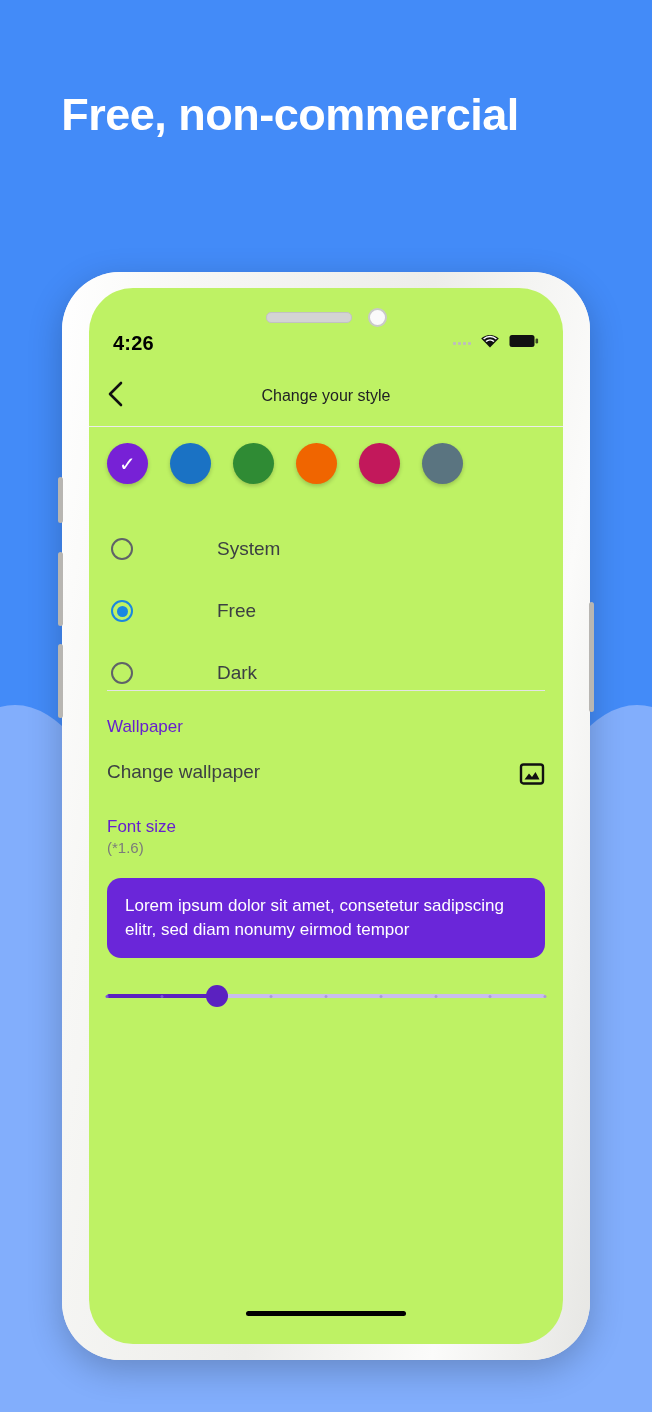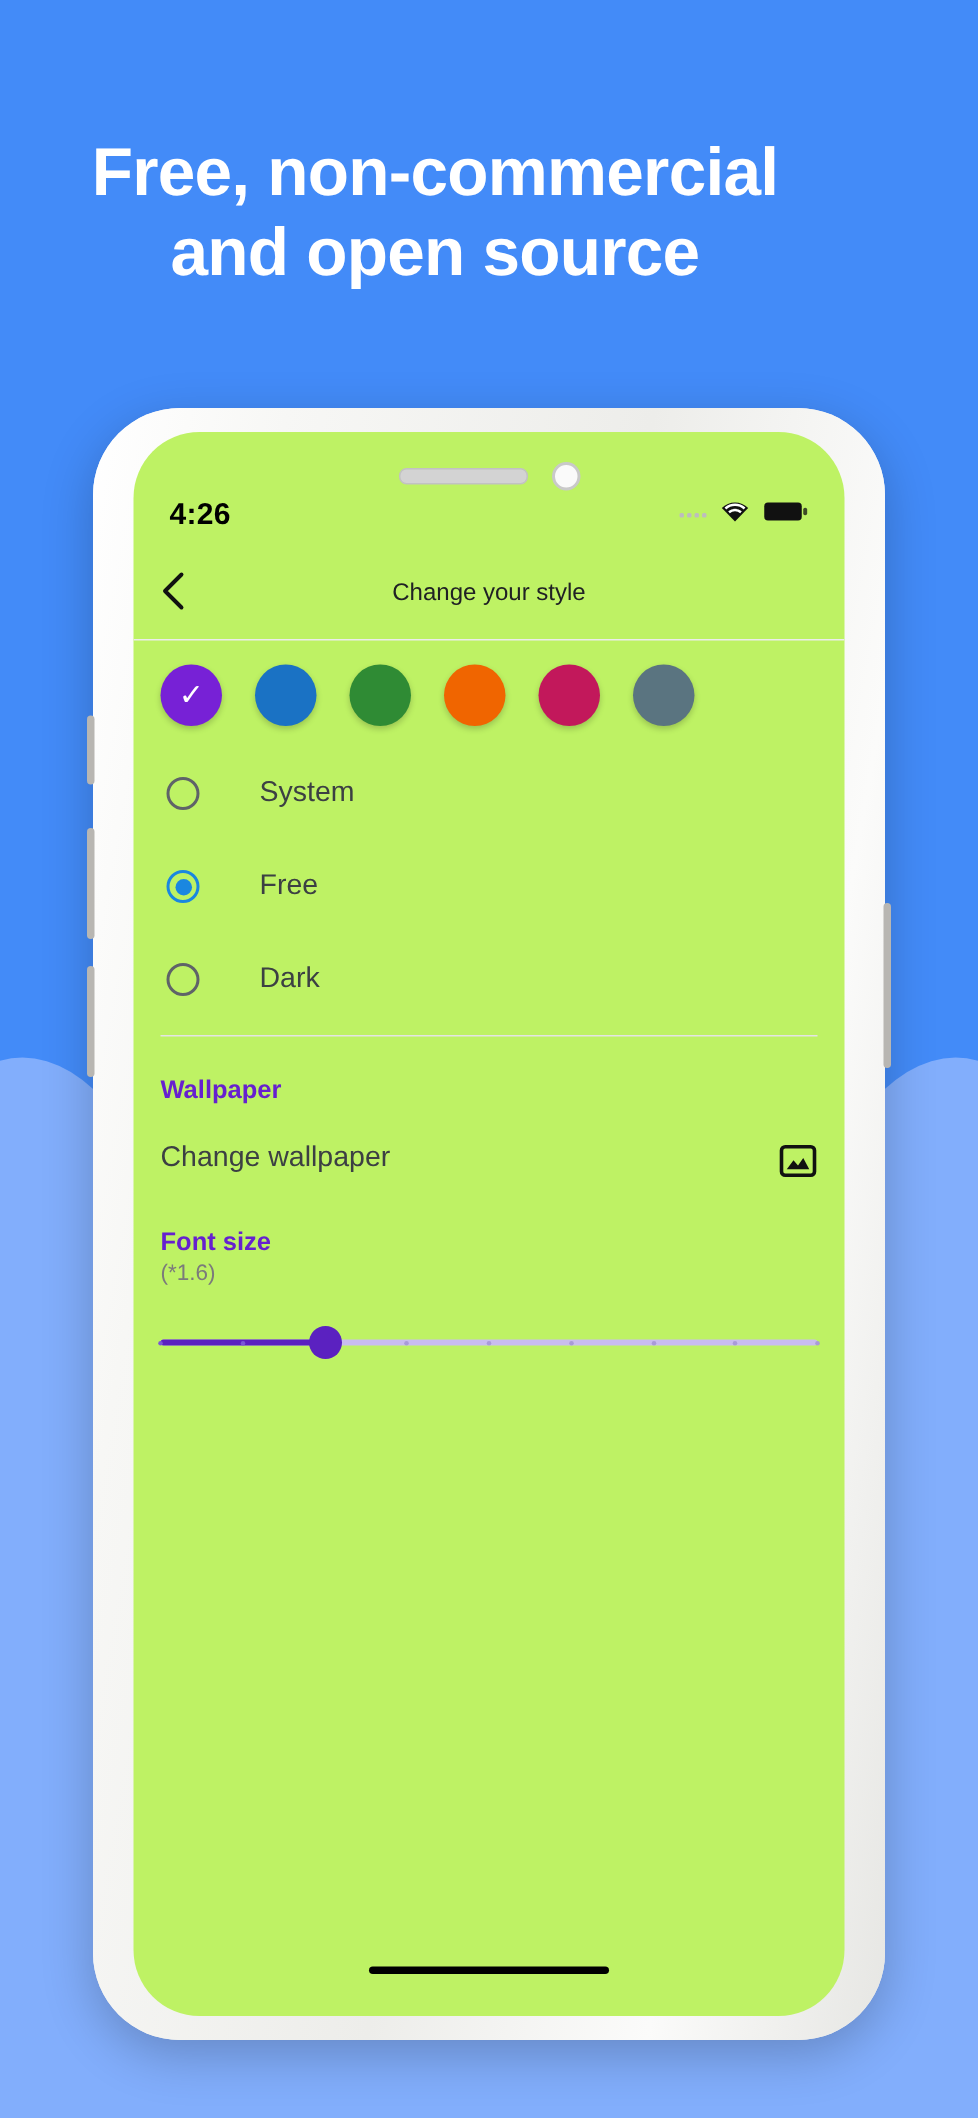--- a/index.html
+++ b/index.html
@@ -212,24 +212,25 @@
     justify-content: center;
     box-shadow: 0 2px 4px rgba(0,0,0,0.2);
     cursor: pointer;
     flex: none;
   }
   .swatch-check { color: #fff; font-size: 20px; line-height: 1; }
 
   
   .radio-row {
     display: flex;
-    align-items: center;
+    align-items: flex-end;
     height: 62px;
     padding-left: 22px;
     cursor: pointer;
+    gap: 44px;
   }
   .radio-mark {
     width: 22px;
     height: 22px;
     border-radius: 50%;
     border: 2px solid #5f6368;
     box-sizing: border-box;
     flex: none;
     display: flex;
     align-items: center;
@@ -251,21 +252,21 @@
 
   #section-divider {
     height: 1px;
     background: #e4e4e4;
     margin: 6px 18px 0 18px;
   }
 
   .section-header {
     color: #6620cf;
     font-size: 17px;
-    font-weight: bold;
+    font-weight: normal;
     padding: 26px 18px 0 18px;
   }
   .section-sub {
     color: #7b7b7b;
     font-size: 15px;
     padding: 2px 18px 0 18px;
   }
 
   #wallpaper-row {
     display: flex;
@@ -345,21 +346,20 @@
 <body>
 
 <div id="bg-wrap">
   <div id="bg-bottom"></div>
   <div class="bg-blob" id="bg-blob-left"></div>
   <div class="bg-blob" id="bg-blob-right"></div>
 </div>
 
 <div id="headline">
   <div>Free, non-commercial</div>
-  <div>and open source</div>
 </div>
 
 <div id="phone">
   <div id="phone-inner-bezel"></div>
 
   <div class="side-btn" id="btn-silence"></div>
   <div class="side-btn" id="btn-vol-up"></div>
   <div class="side-btn" id="btn-vol-dn"></div>
   <div class="side-btn" id="btn-power"></div>
 
@@ -442,20 +442,21 @@
           <svg width="26" height="26" viewBox="0 0 26 26">
             <rect x="2" y="3.5" width="22" height="19" rx="2.5" fill="none" stroke="#111" stroke-width="2.4"></rect>
             <path d="M5.5 18.5 L10 12.5 L13 16 L16.5 11 L20.5 18.5 Z" fill="#111"></path>
           </svg>
         </span>
       </div>
 
       <div class="section-header">Font size</div>
       <div class="section-sub">(*1.6)</div>
 
+      <div id="font-preview-card">Lorem ipsum dolor sit amet, consetetur sadipscing elitr, sed diam nonumy eirmod tempor</div>
 
       <div id="slider-wrap">
         <div id="slider-track-bg"></div>
         <div id="slider-track-fill" style="width:25%"></div>
         <span class="slider-tick on" style="left:0%"></span>
         <span class="slider-tick on" style="left:12.5%"></span>
         <span class="slider-tick" style="left:37.5%"></span>
         <span class="slider-tick" style="left:50%"></span>
         <span class="slider-tick" style="left:62.5%"></span>
         <span class="slider-tick" style="left:75%"></span>

